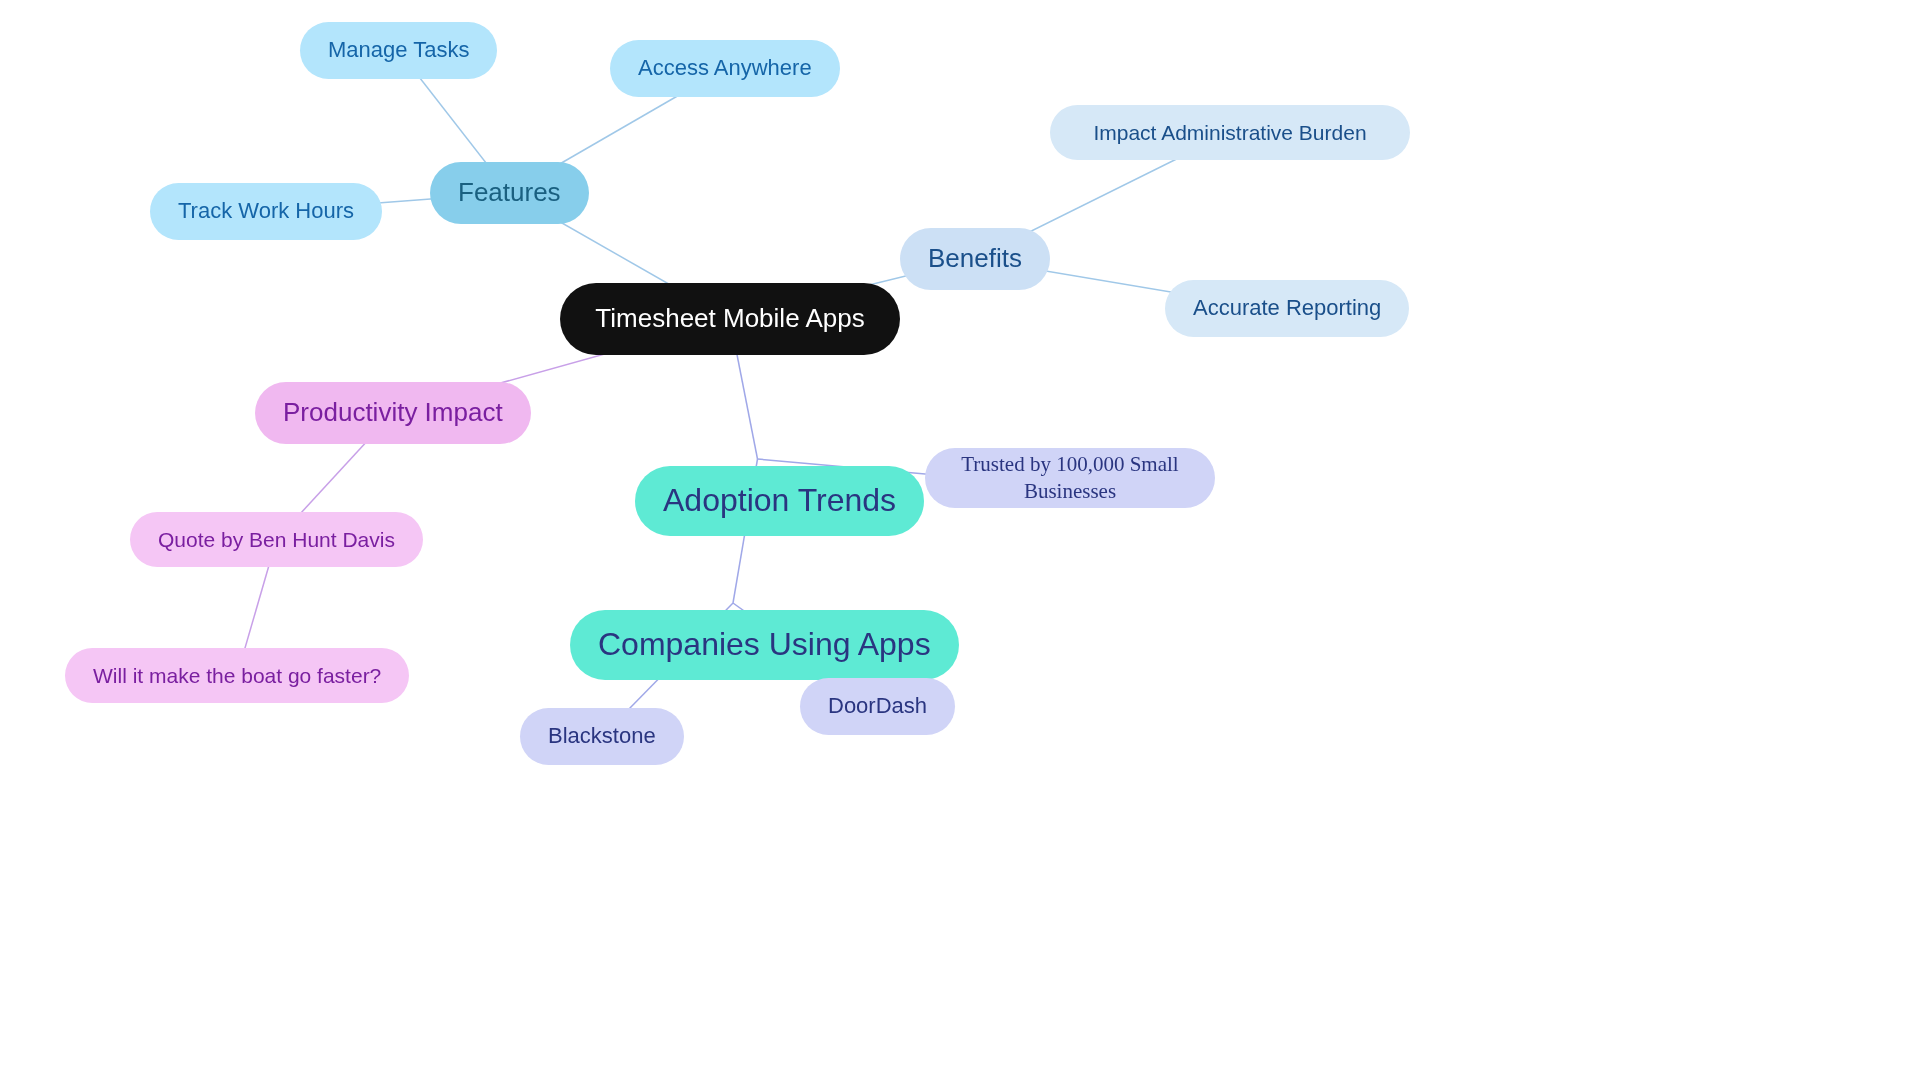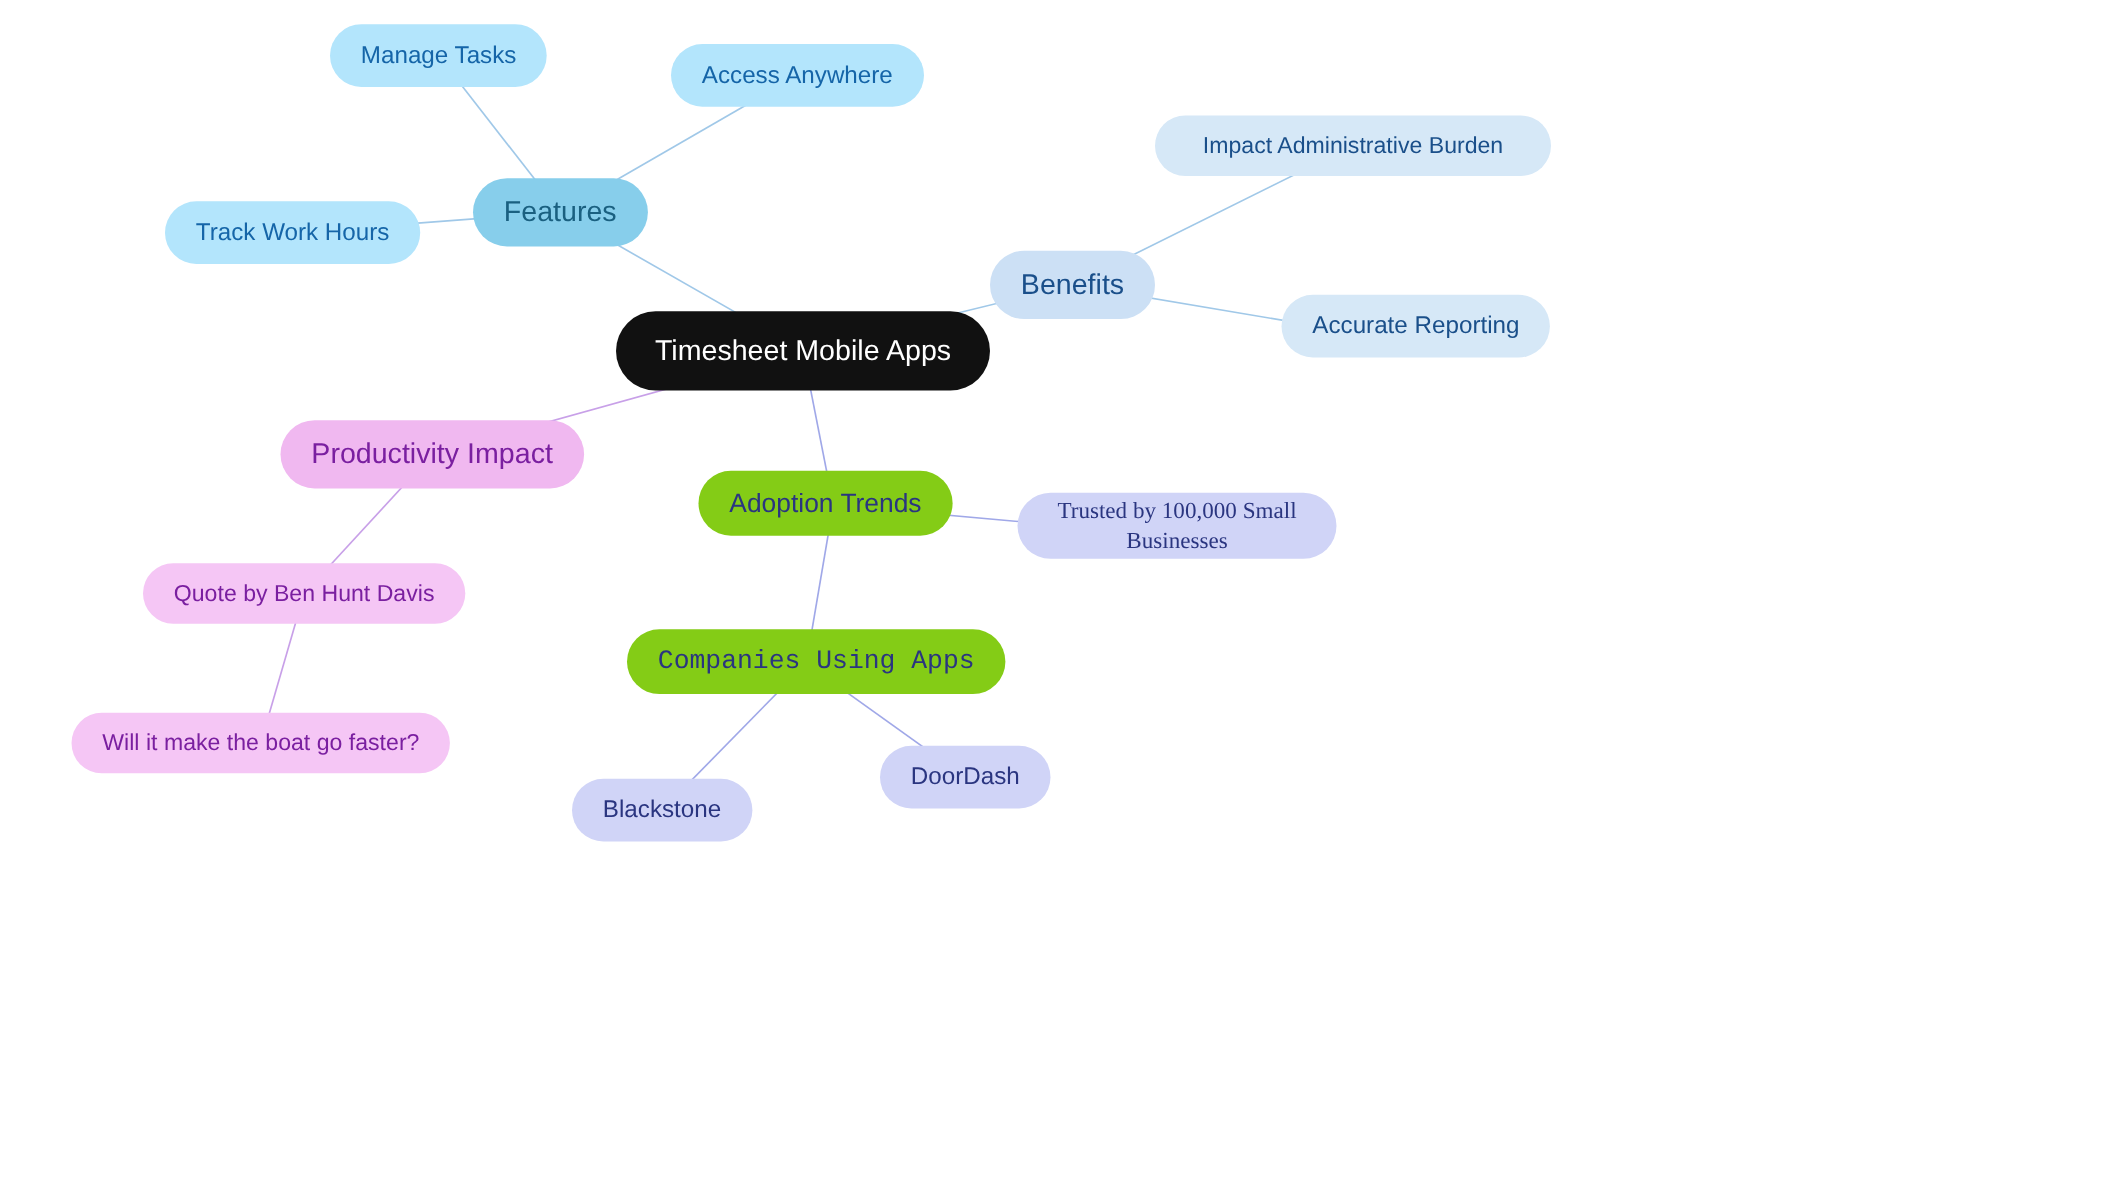--- a/index.html
+++ b/index.html
@@ -61,23 +61,24 @@
     .node-productivity {
       background: #f0b8f0;
       color: #7a1fa0;
       font-size: 26px;
     }
     .node-productivity-child {
       background: #f5c6f5;
       color: #7a1fa0;
     }
     .node-adoption {
-      background: #84cc16;
+      background: #5eead4;
       color: #2a3580;
-      font-size: 24px;
+      font-size: 32px;
+      margin-top: 38px;
     }
     .node-adoption-child {
       background: #d0d4f7;
       color: #2a3580;
     }
   </style>
 </head>
 <body>
 
 <svg id="connections" xmlns="http://www.w3.org/2000/svg">
@@ -106,29 +107,29 @@
 <div class="node node-blue-light" style="left: 300px; top: 22px;">Manage Tasks</div>
 
 <div class="node node-blue-light" style="left: 610px; top: 40px;">Access Anywhere</div>
 
 <div class="node node-blue-light" style="left: 150px; top: 183px; text-align: center;">Track Work Hours</div>
 
 <div class="node node-benefits" style="left: 900px; top: 228px;">Benefits</div>
 
 <div class="node node-benefits-child" style="left: 1050px; top: 105px; width: 360px; font-size: 21px;">Impact Administrative Burden</div>
 
-<div class="node node-benefits-child" style="left: 1165px; top: 268px;">Accurate Reporting</div>
+<div class="node node-benefits-child" style="left: 1165px; top: 280px;">Accurate Reporting</div>
 
 <div class="node node-productivity" style="left: 255px; top: 382px;">Productivity Impact</div>
 
 <div class="node node-productivity-child" style="left: 130px; top: 512px; font-size: 21px;">Quote by Ben Hunt Davis</div>
 
 <div class="node node-productivity-child" style="left: 65px; top: 648px; font-size: 21px;">Will it make the boat go faster?</div>
 
 <div class="node node-adoption" style="left: 635px; top: 428px;">Adoption Trends</div>
 
 <div class="node node-adoption-child" style="left: 925px; top: 448px; width: 290px; height: 60px; font-size: 21px; font-family: Liberation Serif, serif;">Trusted by 100,000 Small Businesses</div>
 
-<div class="node node-adoption" style="left: 570px; top: 572px; font-family: Liberation Mono, monospace;">Companies Using Apps</div>
+<div class="node node-adoption" style="left: 570px; top: 572px;">Companies Using Apps</div>
 
 <div class="node node-adoption-child" style="left: 520px; top: 708px;">Blackstone</div>
 
 <div class="node node-adoption-child" style="left: 800px; top: 678px;">DoorDash</div>
 
 </body></html>

